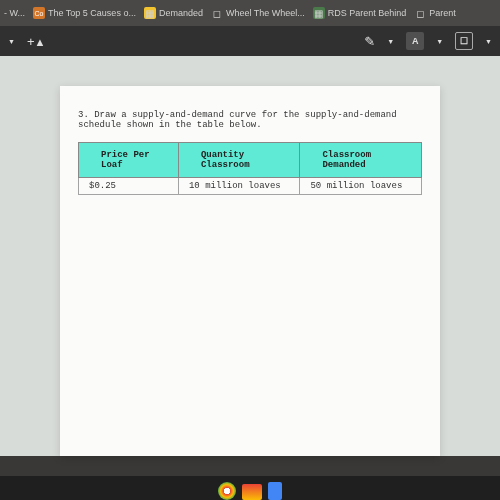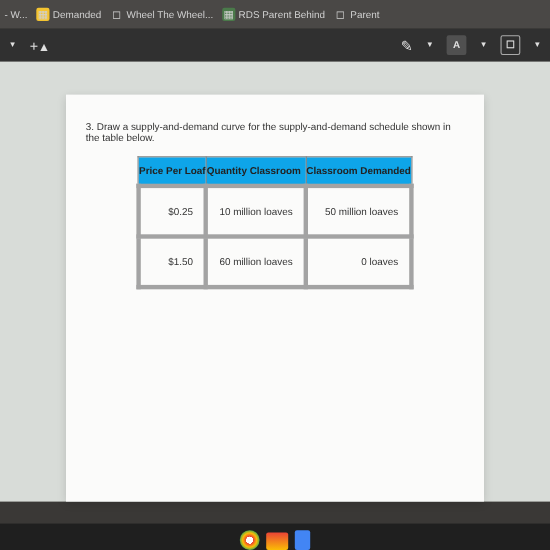--- a/index.html
+++ b/index.html
@@ -57,51 +57,51 @@
       border-radius: 2px;
       font-size: 9px;
       font-weight: bold;
     }
     .document-area {
       background: #d8dcd8;
       height: 400px;
       display: flex;
       justify-content: center;
       padding-top: 30px;
+      font-family: Liberation Mono, monospace;
     }
     .page {
       background: #fbfbfa;
       width: 380px;
       padding: 24px 18px;
       box-shadow: 0 2px 8px rgba(0,0,0,0.15);
     }
     .question-text {
       font-size: 9px;
       color: #333;
       margin-bottom: 12px;
     }
     table {
       border-collapse: collapse;
       margin: 0 auto;
       font-size: 9px;
     }
     th {
-      background: #0ea5e9;
-      padding: 7px 0;
+      background: #5eead4;
+      padding: 7px 22px;
       border: 1px solid #888;
       font-weight: bold;
       color: #222;
       text-align: left;
     }
     td {
-      padding: 16px 10px;
-      border: 4px solid #a3a3a3;
+      padding: 3px 10px;
+      border: 1px solid #a3a3a3;
       color: #333;
       background: #fbfbfa;
-      text-align: right;
     }
     .taskbar {
       position: absolute;
       bottom: 0;
       width: 100%;
       height: 24px;
       background: #1f1f1f;
       display: flex;
       justify-content: center;
       align-items: flex-end;
@@ -114,20 +114,24 @@
       display: inline-block;
     }
     .arrow-down { font-size: 7px; }
   </style>
 </head>
 <body>
 
 <div class="browser-chrome">
   <div class="bookmark">
     <span> - W...</span>
+  </div>
+  <div class="bookmark">
+    <span class="bookmark-icon" style="background:#d4762a;border-radius:2px;color:white;font-size:7px;">Co</span>
+    <span>The Top 5 Causes o...</span>
   </div>
   <div class="bookmark">
     <span class="bookmark-icon" style="background:#f4c430;border-radius:2px;">▦</span>
     <span>Demanded</span>
   </div>
   <div class="bookmark">
     <span class="bookmark-icon">◻</span>
     <span>Wheel The Wheel...</span>
   </div>
   <div class="bookmark">
@@ -165,25 +169,20 @@
           <th>Quantity Classroom</th>
           <th>Classroom Demanded</th>
         </tr>
       </thead>
       <tbody id="tbody">
           <tr>
             <td>$0.25</td>
             <td>10 million loaves</td>
             <td>50 million loaves</td>
           </tr>
-          <tr>
-            <td>$1.50</td>
-            <td>60 million loaves</td>
-            <td>0 loaves</td>
-          </tr>
         </tbody>
     </table>
   </div>
 </div>
 
 <div class="taskbar">
   <span class="taskbar-icon" style="background:radial-gradient(circle,#fff 25%,#ea4335 26%,#fbbc05 50%,#34a853 75%,#4285f4 100%);border-radius:50%;width:18px;height:18px;"></span>
   <span class="taskbar-icon" style="background:linear-gradient(#ea4335,#fbbc05);width:20px;height:16px;border-radius:2px;"></span>
   <span class="taskbar-icon" style="background:#4285f4;width:14px;height:18px;border-radius:2px;"></span>
 </div>

